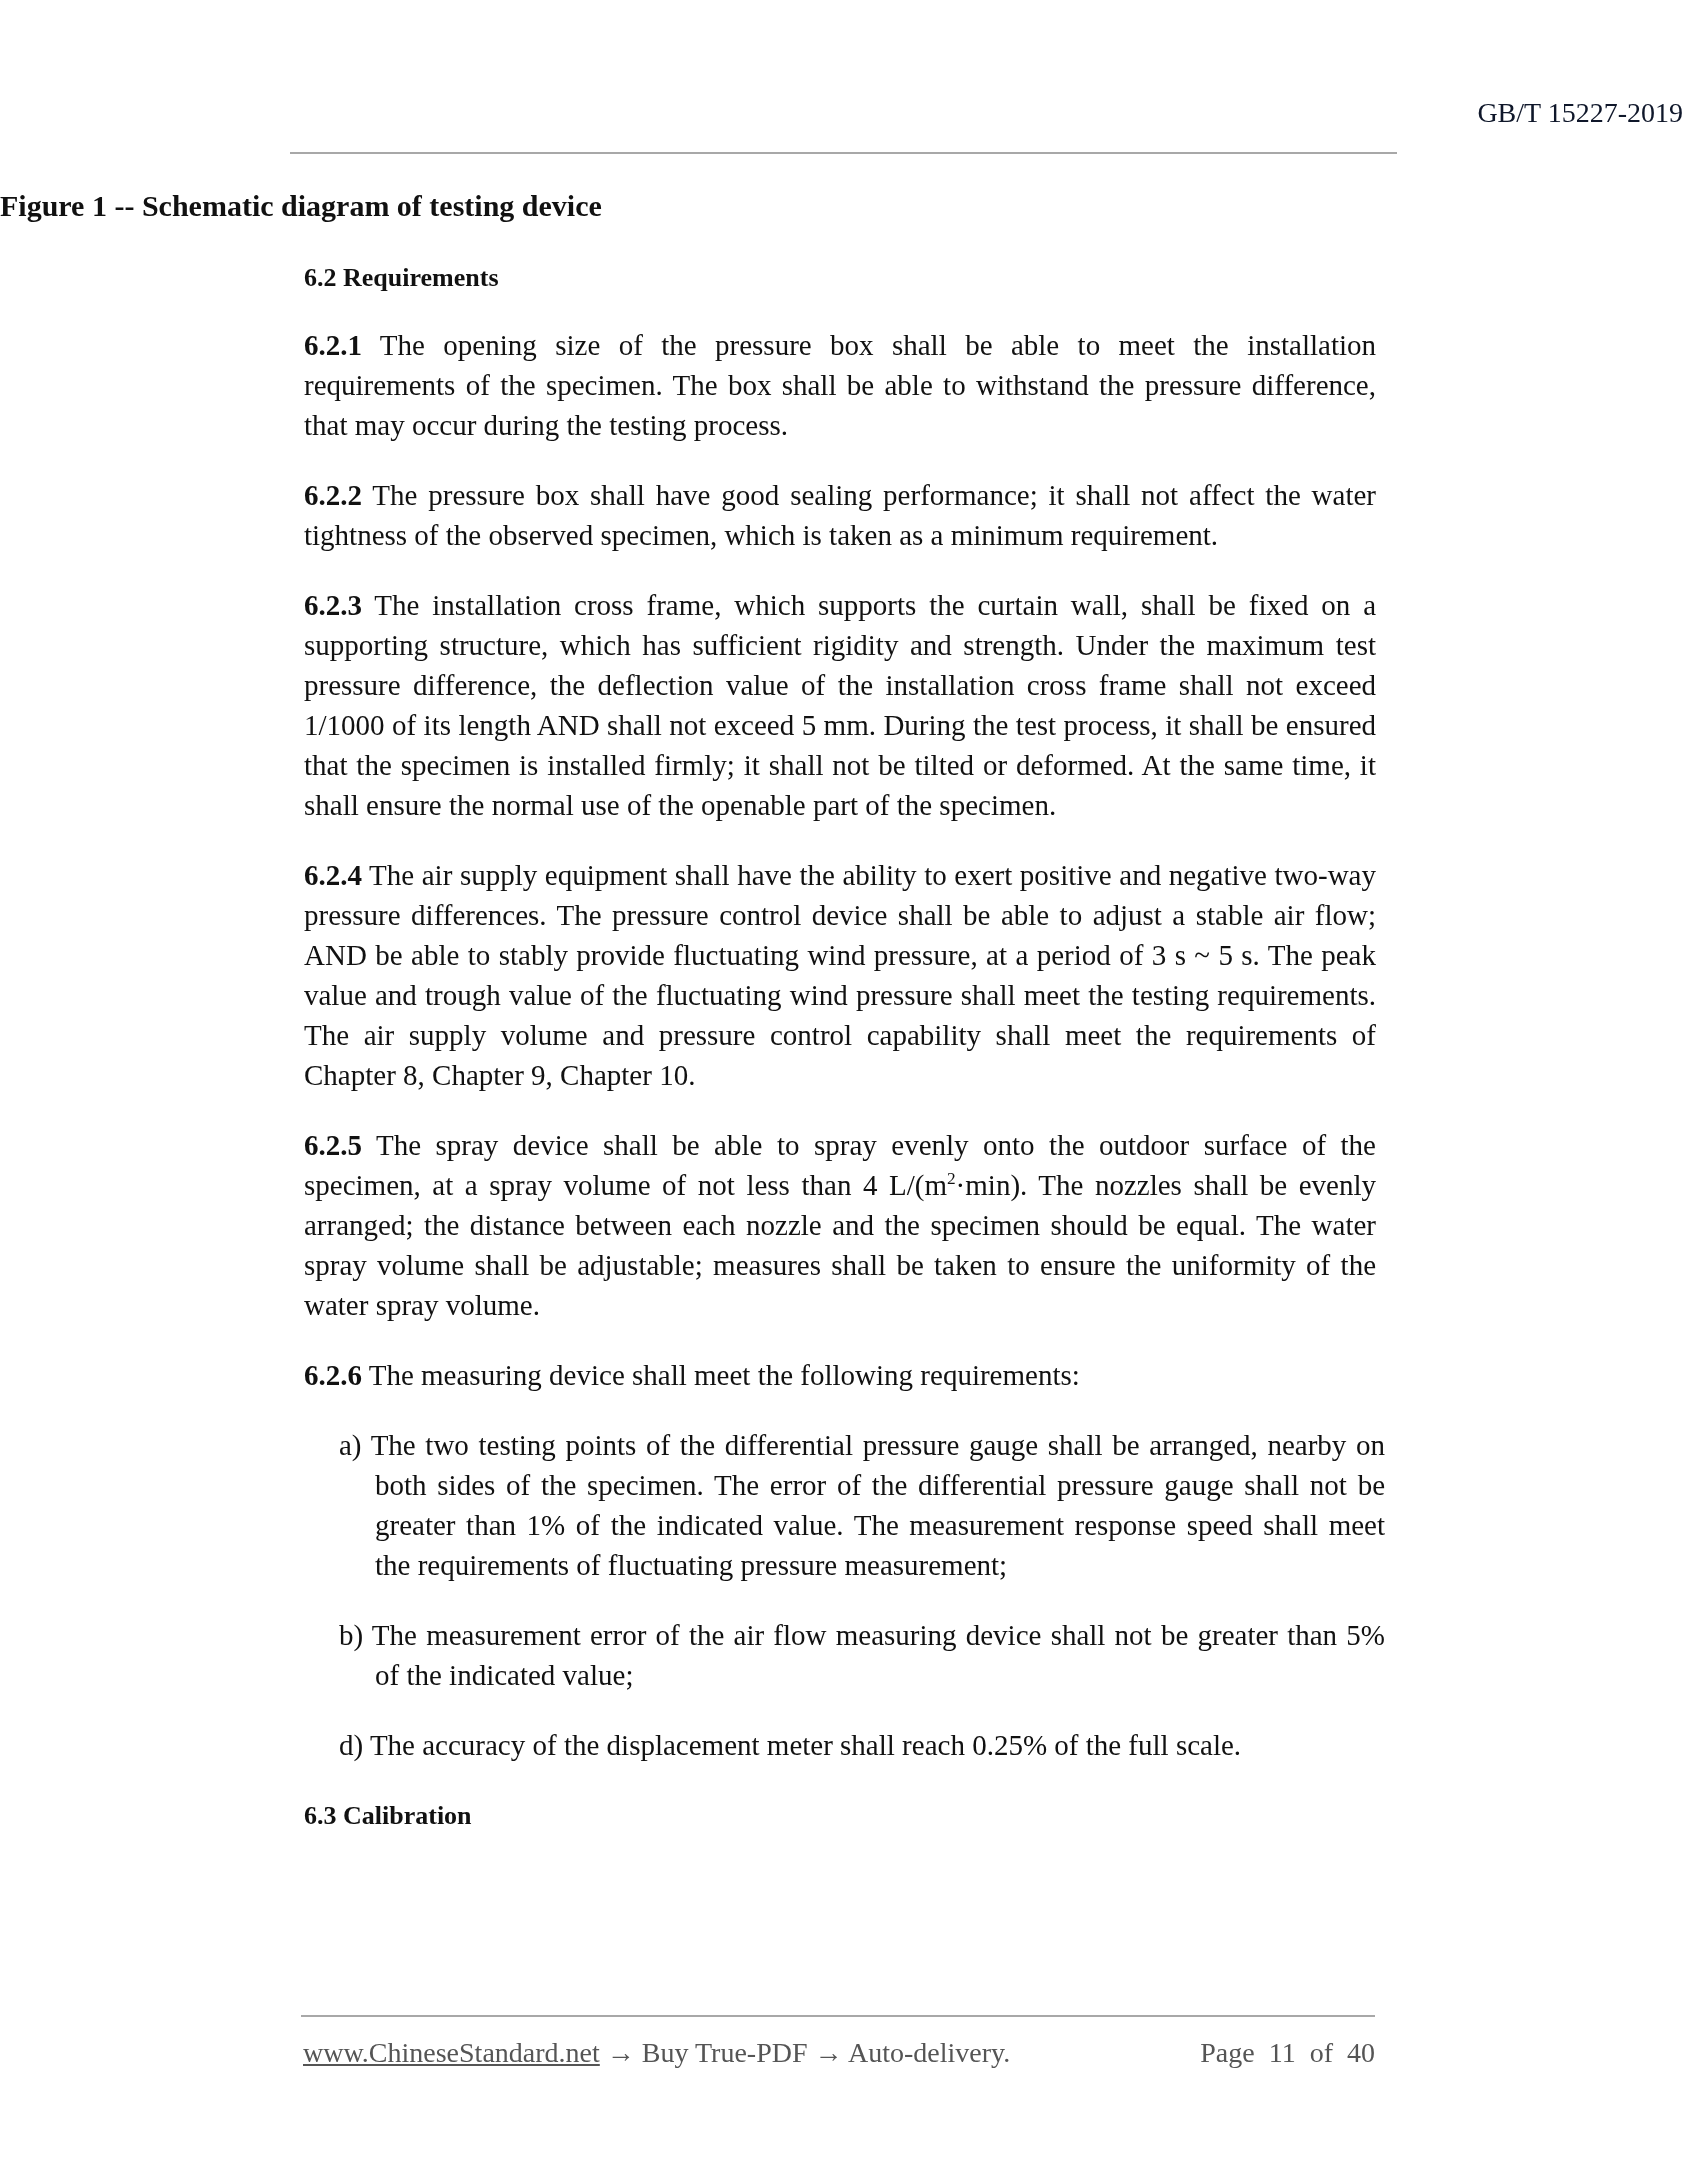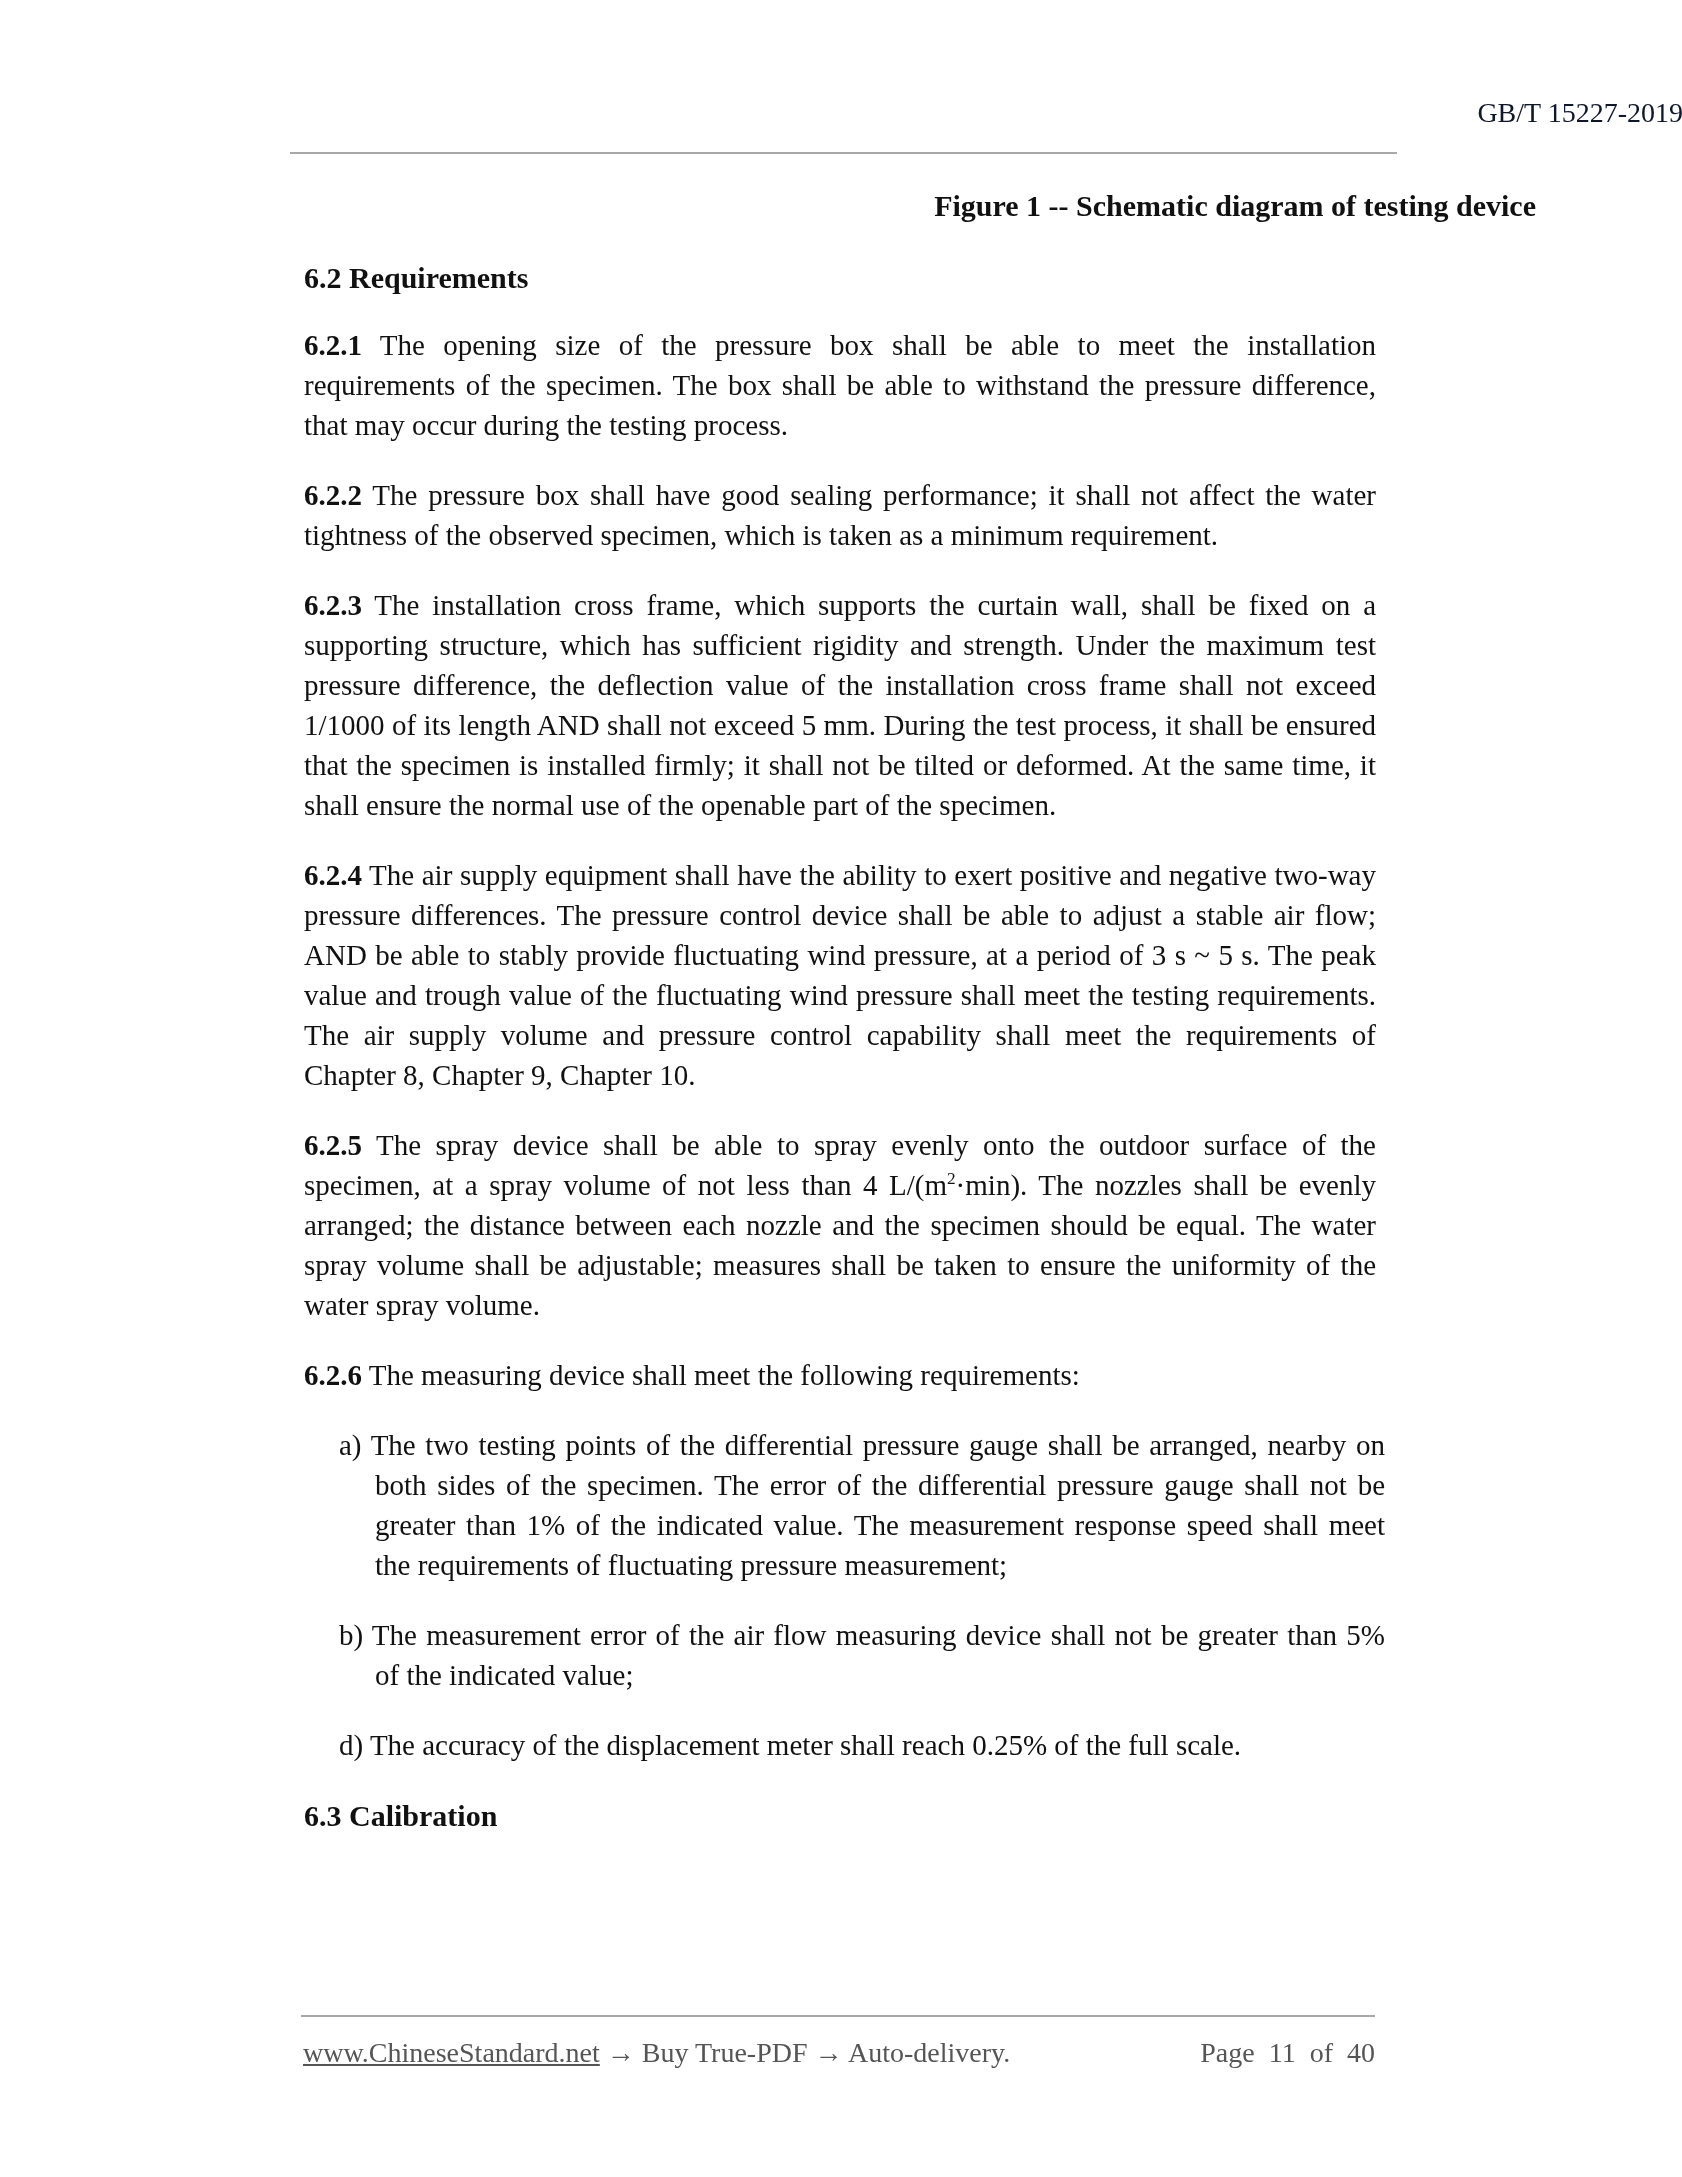--- a/index.html
+++ b/index.html
@@ -1,24 +1,24 @@
 <!DOCTYPE html>
 <html style="font-size:14px"><head>
 <meta charset="utf-8">
 <style>
   html, body { margin:0; padding:0; background:#ffffff; }
   body { width:1683px; height:2177px; position:relative; overflow:hidden;
          font-family:"Liberation Serif", serif; color:#111; }
   .hdr { position:absolute; left:0; width:1683px; top:97px; text-align:right;
          font-size:28px; color:#0f172a; }
   .hline { position:absolute; left:290px; width:1107px; top:152px; height:1.7px; background:#a8a8a8; }
-  .caption { position:absolute; left:0; width:1492px; top:189px; text-align:right;
-             font-size:30px; font-weight:bold;padding-left:44px; }
+  .caption { position:absolute; left:0; width:1492px; top:189px; text-align:left;
+             font-size:30px; font-weight:bold; }
   .content { position:absolute; left:304px; width:1081px; top:257px; }
-  .h2 { font-size:30px; font-weight:bold; margin:0 0 26px 0; line-height:42px; }
+  .h2 { font-size:26px; font-weight:bold; margin:0 0 26px 0; line-height:42px; }
   .p { font-size:29px; line-height:40px; text-align:justify; margin:0 9px 30px 0; }
   .p b { font-weight:bold; }
   .list-item { font-size:29px; line-height:40px; text-align:justify; margin:7px 0 30px 35px;
                padding-left:36px; text-indent:-36px; }
   sup { font-size:17.3px; line-height:0; vertical-align:super; }
   .fline { position:absolute; left:301px; width:1074px; top:2015px; height:1.7px; background:#a8a8a8; }
   .footer { position:absolute; left:303px; width:1072px; top:2037px; font-size:28px; color:#555;
             display:flex; justify-content:space-between;text-align:right; }
   .footer a { color:#555; text-decoration:underline; }
   .footer .pg b { font-weight:normal;margin-top:33px; }

